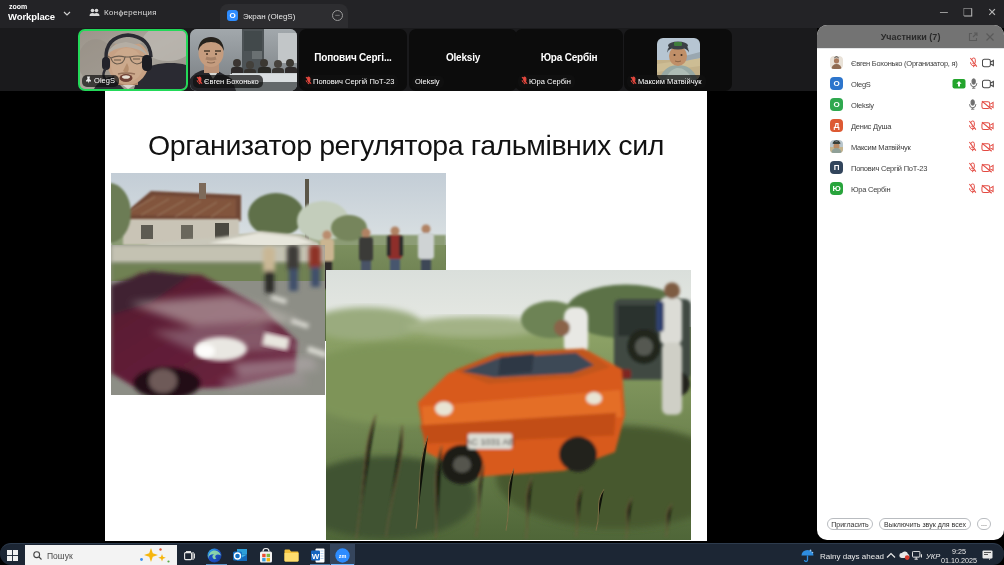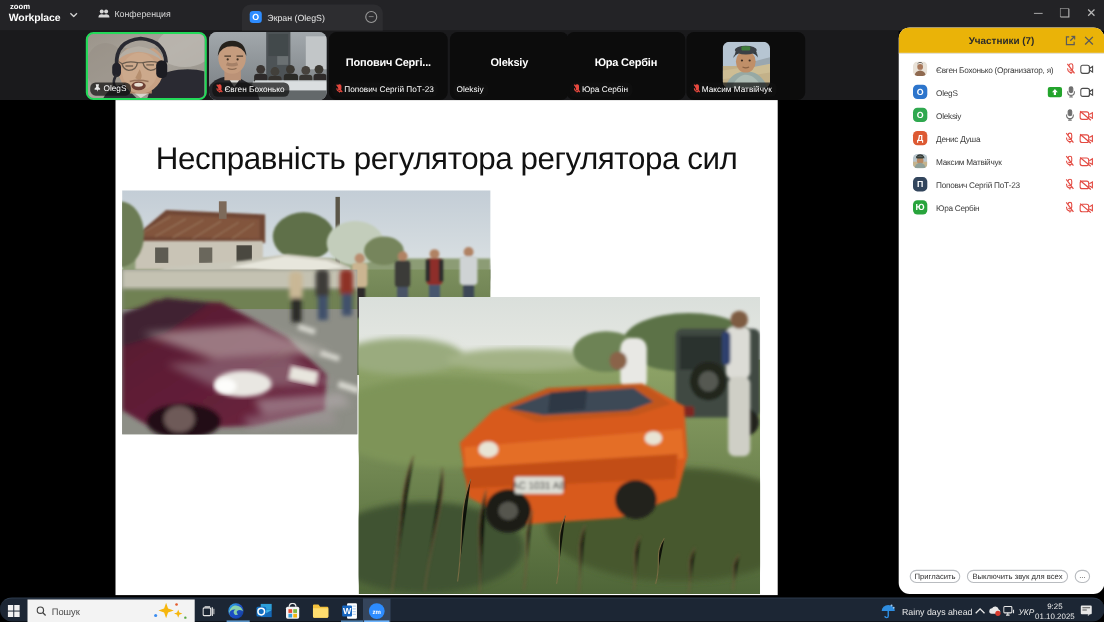--- a/index.html
+++ b/index.html
@@ -3,21 +3,21 @@
 <meta charset="utf-8">
 <style>
 * { margin:0; padding:0; box-sizing:border-box; }
 html,body { width:1004px; height:565px; overflow:hidden; background:#000; font-family:"Liberation Sans",sans-serif; }
 #app { position:absolute; top:0; left:0; width:869px; height:565px; background:#000; }
 
 
 #topbar { position:absolute; top:0; left:0; width:1004px; height:28px; background:#232326; }
 #logo-zoom { position:absolute; left:9px; top:3px; color:#fff; font-size:7px; font-weight:bold; }
 #logo-wp { position:absolute; left:8px; top:11px; color:#fff; font-size:9.5px; font-weight:bold; letter-spacing:-0.1px; }
-#tab-conf { position:absolute; left:88px; top:8px; color:#d8d8d8; font-size:8px; }
+#tab-conf { position:absolute; left:88px; top:8px; color:#d8d8d8; font-size:8px;font-family:Liberation Mono, monospace; }
 #tab-conf-ic { position:absolute; left:89px; top:6px; }
 #tab-active { position:absolute; left:220px; top:4px; width:128px; height:24px; background:#2d2d30; border-radius:8px 8px 0 0; }
 #tab-ic { position:absolute; left:7px; top:6px; width:11px; height:11px; border-radius:3px; background:#2d8cff; color:#fff; font-size:8px; font-weight:bold; text-align:center; line-height:11px; }
 #tab-txt { position:absolute; left:23px; top:7.5px; color:#e8e8e8; font-size:8px; }
 #tab-minus { position:absolute; left:112px; top:6px; width:11px; height:11px; border:1px solid #9a9a9a; border-radius:50%; color:#9a9a9a; font-size:9px; text-align:center; line-height:9px; }
 .winbtn { position:absolute; top:0px; color:#b8b8b8; font-size:11px; width:20px; text-align:center; line-height:24px; }
 
 
 #strip { position:absolute; top:28px; left:0; width:817px; height:63px; background:#1a1a1c; }
 .tile { position:absolute; top:1px; height:62px; width:108px; background:#0c0c0c; border-radius:7px; overflow:hidden; }
@@ -25,21 +25,21 @@
 .vlabel { position:absolute; left:3px; bottom:3px; background:rgba(16,16,16,0.72); color:#fff; font-size:7.5px; border-radius:5px; padding:1px 4px 2px 3px; white-space:nowrap; }
 
 
 #content { position:absolute; top:91px; left:0; width:1004px; height:452px; background:#000; }
 #slide { position:absolute; left:105px; top:0px; width:602px; height:450px; background:#fff; }
 #title { position:absolute; left:0px; top:38px; width:602px; text-align:center; color:#111; font-size:28.5px; letter-spacing:-0.4px; }
 .photo { position:absolute; display:block; }
 
 
 #panel { position:absolute; left:817px; top:25px; width:187px; height:515px; background:#fff; border-radius:10px; overflow:hidden; }
-#phead { position:absolute; top:0; left:0; width:187px; height:24px; background:#eab308; border-bottom:1px solid #e4e6e8; }
+#phead { position:absolute; top:0; left:0; width:187px; height:24px; background:#737373; border-bottom:1px solid #e4e6e8; }
 #ptitle { position:absolute; width:187px; top:7px; text-align:center; font-size:9px; font-weight:bold; color:#2a2a2a; }
 .prow { position:absolute; left:0; width:187px; height:21px; }
 .pav { position:absolute; left:13px; top:4px; width:13px; height:13px; border-radius:4px; color:#fff; font-size:8px; font-weight:bold; text-align:center; line-height:13px; }
 .pname { position:absolute; left:34px; top:6.5px; font-size:7.5px; letter-spacing:-0.25px; color:#3c3c3c; white-space:nowrap; }
 .picons { position:absolute; right:10px; top:4px; height:13px; display:flex; align-items:center; }
 #pbtns { position:absolute; bottom:8px; left:0; width:187px; height:14px; }
 .pbtn { position:absolute; border:1px solid #b9bcc0; border-radius:7px; height:12px; font-size:7px; color:#2f2f2f; text-align:center; background:#fff; }
 
 
 #taskbar { position:absolute; top:543px; left:0; width:1004px; height:22px; background:#1c2634; border-top:1px solid #2d3b4d;border-radius:11px; }
@@ -240,21 +240,21 @@
               <path d="M3.4 2.8 a1.8 1.8 0 0 1 3.6 0 v3 a1.8 1.8 0 0 1 -3.3 0.9" fill="#e8493f"></path>
               <path d="M1.8 5.5 v0.7 a3.4 3.4 0 0 0 5.2 2.9 M5.2 9.4 v1.8"></path>
               <path d="M1.5 1 L8.7 10.6" stroke-width="1.6"></path>
             </g>
           </svg>Максим Матвійчук</div>
     </div>
   </div>
 
   <div id="content">
     <div id="slide">
-      <div id="title">Несправність регулятора регулятора сил</div>
+      <div id="title">Организатор регулятора гальмівних сил</div>
 
       <svg class="photo" style="left:6px; top:82px;" width="335" height="168" viewBox="0 0 335 168">
         <defs>
           <linearGradient id="sky1" x1="0" y1="0" x2="0" y2="1">
             <stop offset="0" stop-color="#c3cdd6"></stop>
               <stop offset="1" stop-color="#dde3e4"></stop>
           </linearGradient>
           <linearGradient id="gr1" x1="0" y1="0" x2="0" y2="1">
             <stop offset="0" stop-color="#7c8f5e"></stop>
               <stop offset="1" stop-color="#55683c"></stop>

